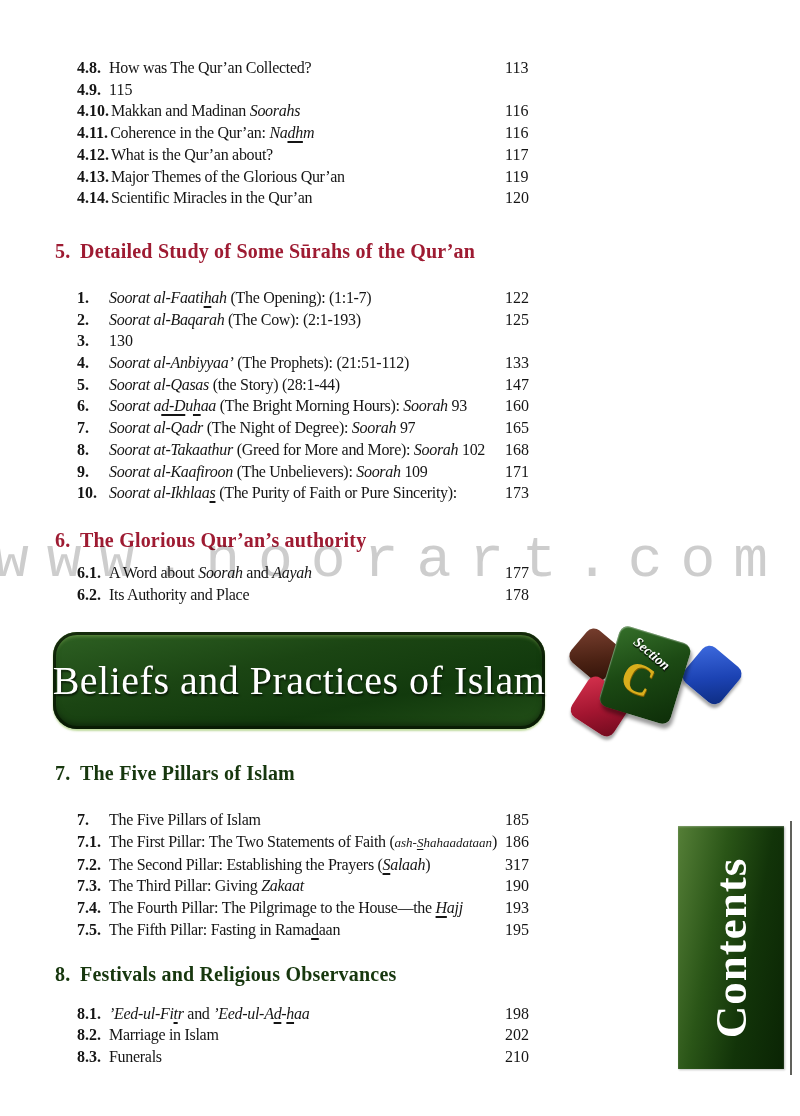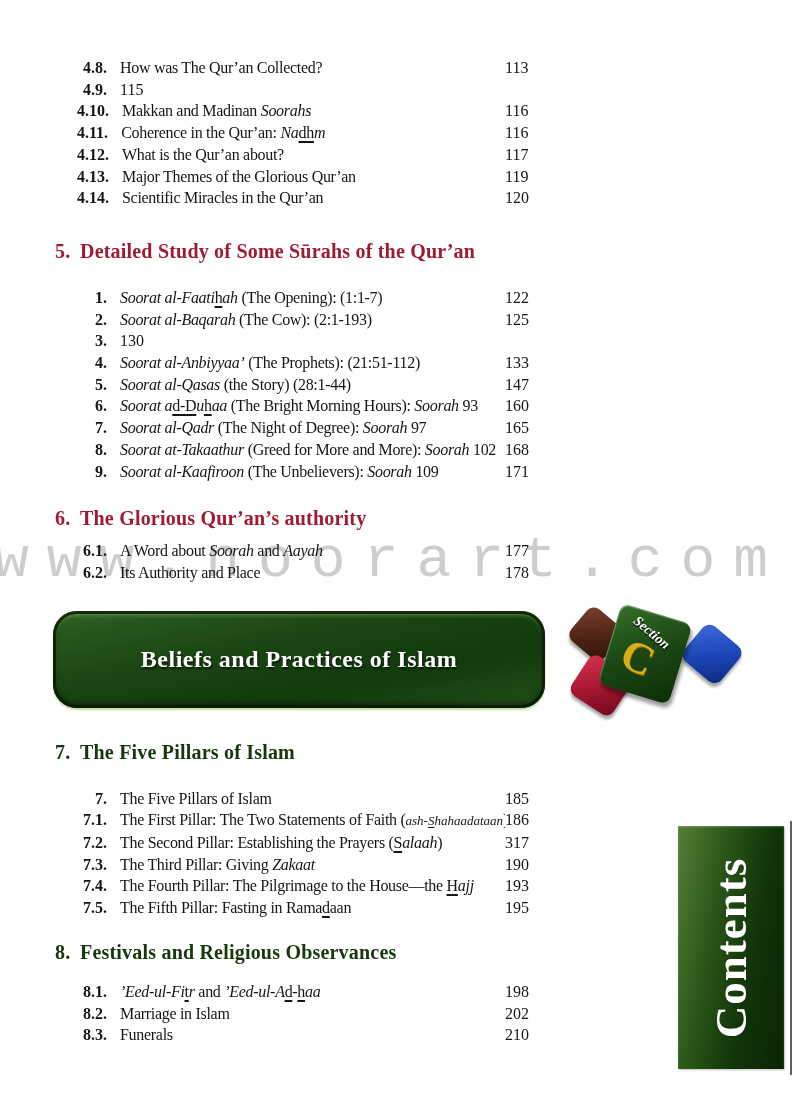--- a/index.html
+++ b/index.html
@@ -7,45 +7,45 @@
     width:800px;height:1116px;position:relative;background:#ffffff;
     font-family:"Liberation Serif",serif;color:#151515;overflow:hidden;
   }
   .content{position:absolute;left:55px;top:57px;width:486px;font-size:16px;}
   .toc-section{}
   .sec-heading{display:flex;font-weight:bold;font-size:20px;line-height:26px;letter-spacing:0.2px;}
   .sec-num{flex:0 0 auto;min-width:25px;}
   .sec-title{white-space:nowrap;}
   .sec-items{}
   .toc-row{display:flex;align-items:baseline;line-height:21.7px;margin-left:22px;}
-  .toc-num{flex:0 0 auto;min-width:30px;font-weight:bold;padding-right:13px;text-align:right;}
+  .toc-num{flex:0 0 auto;min-width:30px;font-weight:bold;padding-right:2px;}
   .toc-text{flex:1 1 auto;white-space:nowrap;overflow:hidden;letter-spacing:-0.3px;}
   .toc-page{flex:0 0 36px;text-align:left;}
   .sg-p{}
   .sg-i{font-style:italic;}
-  .sg-iu{text-decoration:underline;text-decoration-thickness:1.5px;text-underline-offset:3px;}
+  .sg-iu{font-style:italic;text-decoration:underline;text-decoration-thickness:1.5px;text-underline-offset:3px;}
   .sg-pu{text-decoration:underline;text-decoration-thickness:1.5px;text-underline-offset:3px;}
   .sg-is{font-style:italic;font-size:13px;letter-spacing:0;}
   .sg-isu{font-style:italic;font-size:13px;letter-spacing:0;text-decoration:underline;text-decoration-thickness:1px;text-underline-offset:2px;}
   
   .sec-s5{margin-top:29px;} .sec-s5 .sec-items{margin-top:23px;}
   .sec-s6{margin-top:23px;} .sec-s6 .sec-items{margin-top:9px;}
   .sec-s7{margin-top:31px;} .sec-s7 .sec-items{margin-top:23px;}
   .sec-s8{margin-top:20px;} .sec-s8 .sec-items{margin-top:16px;}
   
   .banner-row{position:relative;height:97px;margin-top:27px;}
   .banner{
     position:absolute;left:-2px;top:0;width:492px;height:97px;border-radius:24px;
     background:linear-gradient(168deg,#2e6123 0%,#1b4513 38%,#123a0d 68%,#235018 100%);
     box-shadow:inset 0 0 0 3px rgba(8,26,4,0.85), inset 0 4px 4px rgba(205,240,130,0.4),
                inset 0 -4px 7px rgba(0,0,0,0.5), 0 2px 2px rgba(140,190,80,0.55);
     display:flex;align-items:center;justify-content:center;
   }
   .banner-title{
-    color:#ffffff;font-weight:bold;font-size:24px;letter-spacing:0.5px;
+    color:#ffffff;font-weight:normal;font-size:40px;letter-spacing:0.5px;
     text-shadow:1px 2px 2px rgba(0,0,0,0.65);white-space:nowrap;
   }
   
   .section-tag{position:absolute;left:505px;top:-6px;width:200px;height:125px;}
   .tile{position:absolute;border-radius:9px;}
   .tile-brown{left:14px;top:8px;width:44px;height:42px;transform:rotate(40deg);
     background:linear-gradient(135deg,#7a4030 0%,#4a2113 60%,#2e1007 100%);
     box-shadow:2px 3px 3px rgba(0,0,0,0.35);}
   .tile-red{left:16px;top:57px;width:50px;height:47px;transform:rotate(33deg);
     background:linear-gradient(135deg,#d6324e 0%,#a31530 55%,#6e0a1d 100%);
@@ -166,20 +166,25 @@
           <div class="toc-row">
             <span class="toc-num">8.</span>
             <span class="toc-text"><span class="sg-i">Soorat at-Takaathur</span><span class="sg-p"> (Greed for More and More): </span><span class="sg-i">Soorah</span><span class="sg-p"> 102</span></span>
             <span class="toc-page">168</span>
           </div>
           <div class="toc-row">
             <span class="toc-num">9.</span>
             <span class="toc-text"><span class="sg-i">Soorat al-Kaafiroon</span><span class="sg-p"> (The Unbelievers): </span><span class="sg-i">Soorah</span><span class="sg-p"> 109</span></span>
             <span class="toc-page">171</span>
           </div>
+          <div class="toc-row">
+            <span class="toc-num">10.</span>
+            <span class="toc-text"><span class="sg-i">Soorat al-Ikhlaa</span><span class="sg-iu">s</span><span class="sg-p"> (The Purity of Faith or Pure Sincerity):</span></span>
+            <span class="toc-page">173</span>
+          </div>
         </div>
       </div>
       <div class="toc-section sec-s6">
         <div class="sec-heading" style="color: rgb(158, 27, 50);">
           <span class="sec-num">6.</span>
           <span class="sec-title">The Glorious Qur’an’s authority</span>
         </div>
         <div class="sec-items">
           <div class="toc-row">
             <span class="toc-num">6.1.</span>

